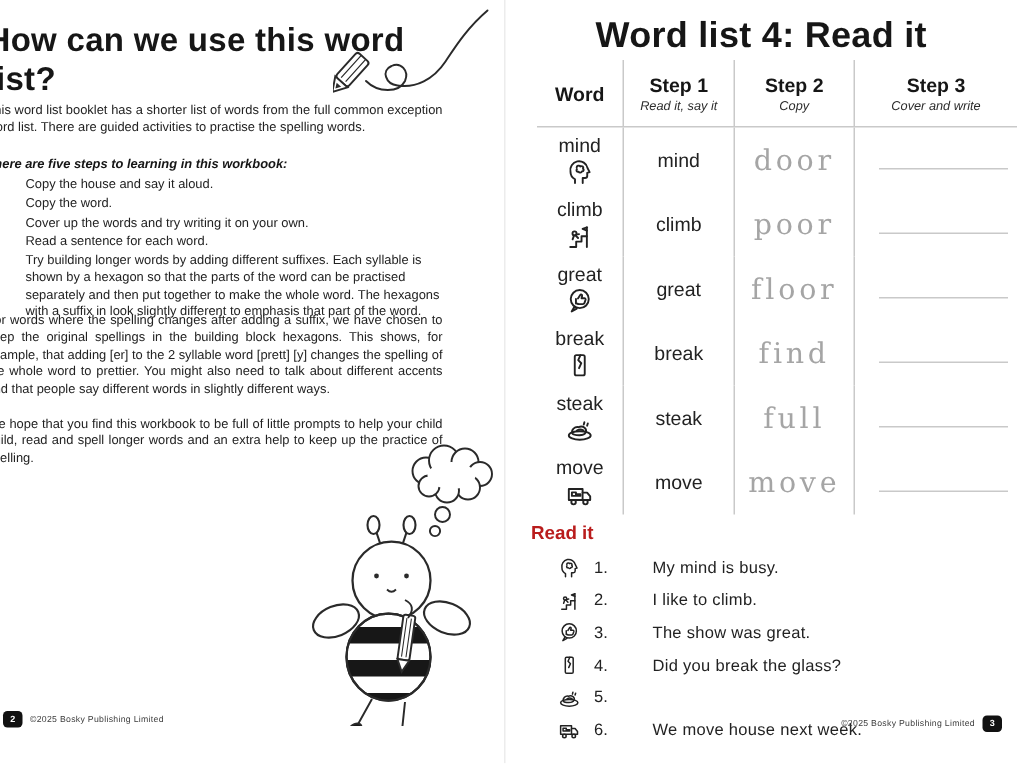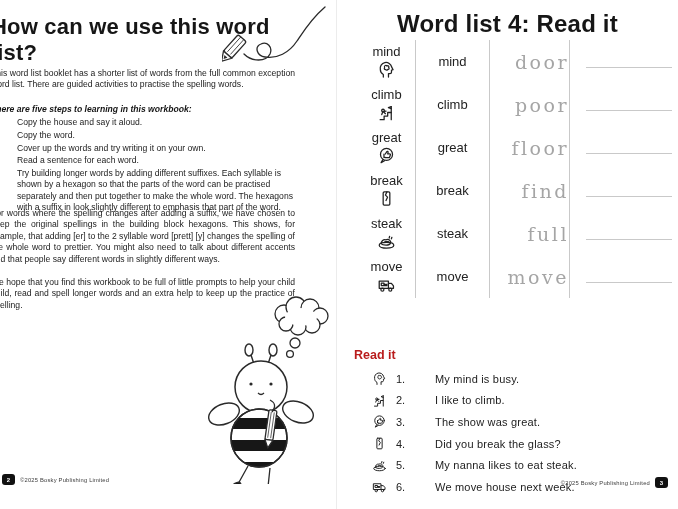--- a/index.html
+++ b/index.html
@@ -41,21 +41,21 @@
   .thead{height:44px;border-bottom:1px solid #c9c9c9;}
   .c1{width:57px;}.c2{width:73px;}.c3{width:79px;}.c4{flex:1;}
   .c1,.c2,.c3{border-right:1px solid #c9c9c9;}
   .hcell{display:flex;flex-direction:column;align-items:center;justify-content:center;}
   .hlabel{font-size:13px;font-weight:bold;color:#161616;}
   .hsub{font-size:8.5px;font-style:italic;color:#2c2c2c;margin-top:1px;}
   .wordcell{display:flex;flex-direction:column;align-items:center;justify-content:center;}
   .wordcell .w{font-size:13px;color:#222;}
   .rowicon{width:19px;height:19px;margin-top:1px;}
   .step1cell{display:flex;align-items:center;justify-content:center;font-size:13px;color:#222;}
-  .step2cell{display:flex;align-items:center;justify-content:flex-end;}
+  .step2cell{display:flex;align-items:center;justify-content:center;}
   .trace{font-family:"DejaVu Serif", serif;font-size:19px;color:#9c9c9c;letter-spacing:2.5px;opacity:.9;}
   .step3cell{position:relative;}
   .write-line{position:absolute;left:16px;right:6px;top:62%;height:1px;background:#c9c9c9;}
 
   .readit-heading{position:absolute;left:18px;top:348px;font-size:12.5px;font-weight:bold;color:#b91c1c;}
   .readit-list{position:absolute;left:36px;top:368px;width:300px;}
   .readit-item{display:flex;align-items:center;height:21.6px;}
   .ri-icon{width:15px;height:15px;flex:0 0 15px;}
   .ri-num{width:20px;text-align:left;font-size:11px;color:#222;margin-left:9px;}
   .ri-text{font-size:11px;color:#222;margin-left:7px;letter-spacing:.2px;padding-left:12px;}
@@ -193,20 +193,37 @@
     <div class="footer footer-left">
       <div class="page-badge">2</div>
       <div class="copyright">©2025 Bosky Publishing Limited</div>
     </div>
   </div>
 
   <div class="right-page">
     <div class="rp-title">Word list 4: Read it</div>
 
     <div class="wtable">
+      <div class="trow thead">
+        <div class="c1 hcell">
+          <div class="hlabel">Word</div>
+        </div>
+        <div class="c2 hcell">
+          <div class="hlabel">Step 1</div>
+          <div class="hsub">Read it, say it</div>
+        </div>
+        <div class="c3 hcell">
+          <div class="hlabel">Step 2</div>
+          <div class="hsub">Copy</div>
+        </div>
+        <div class="c4 hcell">
+          <div class="hlabel">Step 3</div>
+          <div class="hsub">Cover and write</div>
+        </div>
+      </div>
 
       <div class="trow">
         <div class="c1 wordcell">
           <div class="w">mind</div>
           <svg class="rowicon line-icon" viewBox="0 0 24 24">
               <use href="#ic-mind"></use>
             </svg>
         </div>
         <div class="c2 step1cell">mind</div>
         <div class="c3 step2cell">
@@ -327,21 +344,20 @@
             <use href="#ic-break"></use>
           </svg>
         <div class="ri-num">4.</div>
         <div class="ri-text">Did you break the glass?</div>
       </div>
       <div class="readit-item">
         <svg class="ri-icon line-icon" viewBox="0 0 24 24">
             <use href="#ic-steak"></use>
           </svg>
         <div class="ri-num">5.</div>
-        <div class="ri-text">My nanna likes to eat steak.</div>
       </div>
       <div class="readit-item">
         <svg class="ri-icon line-icon" viewBox="0 0 24 24">
             <use href="#ic-move"></use>
           </svg>
         <div class="ri-num">6.</div>
         <div class="ri-text">We move house next week.</div>
       </div>
     </div>
 

